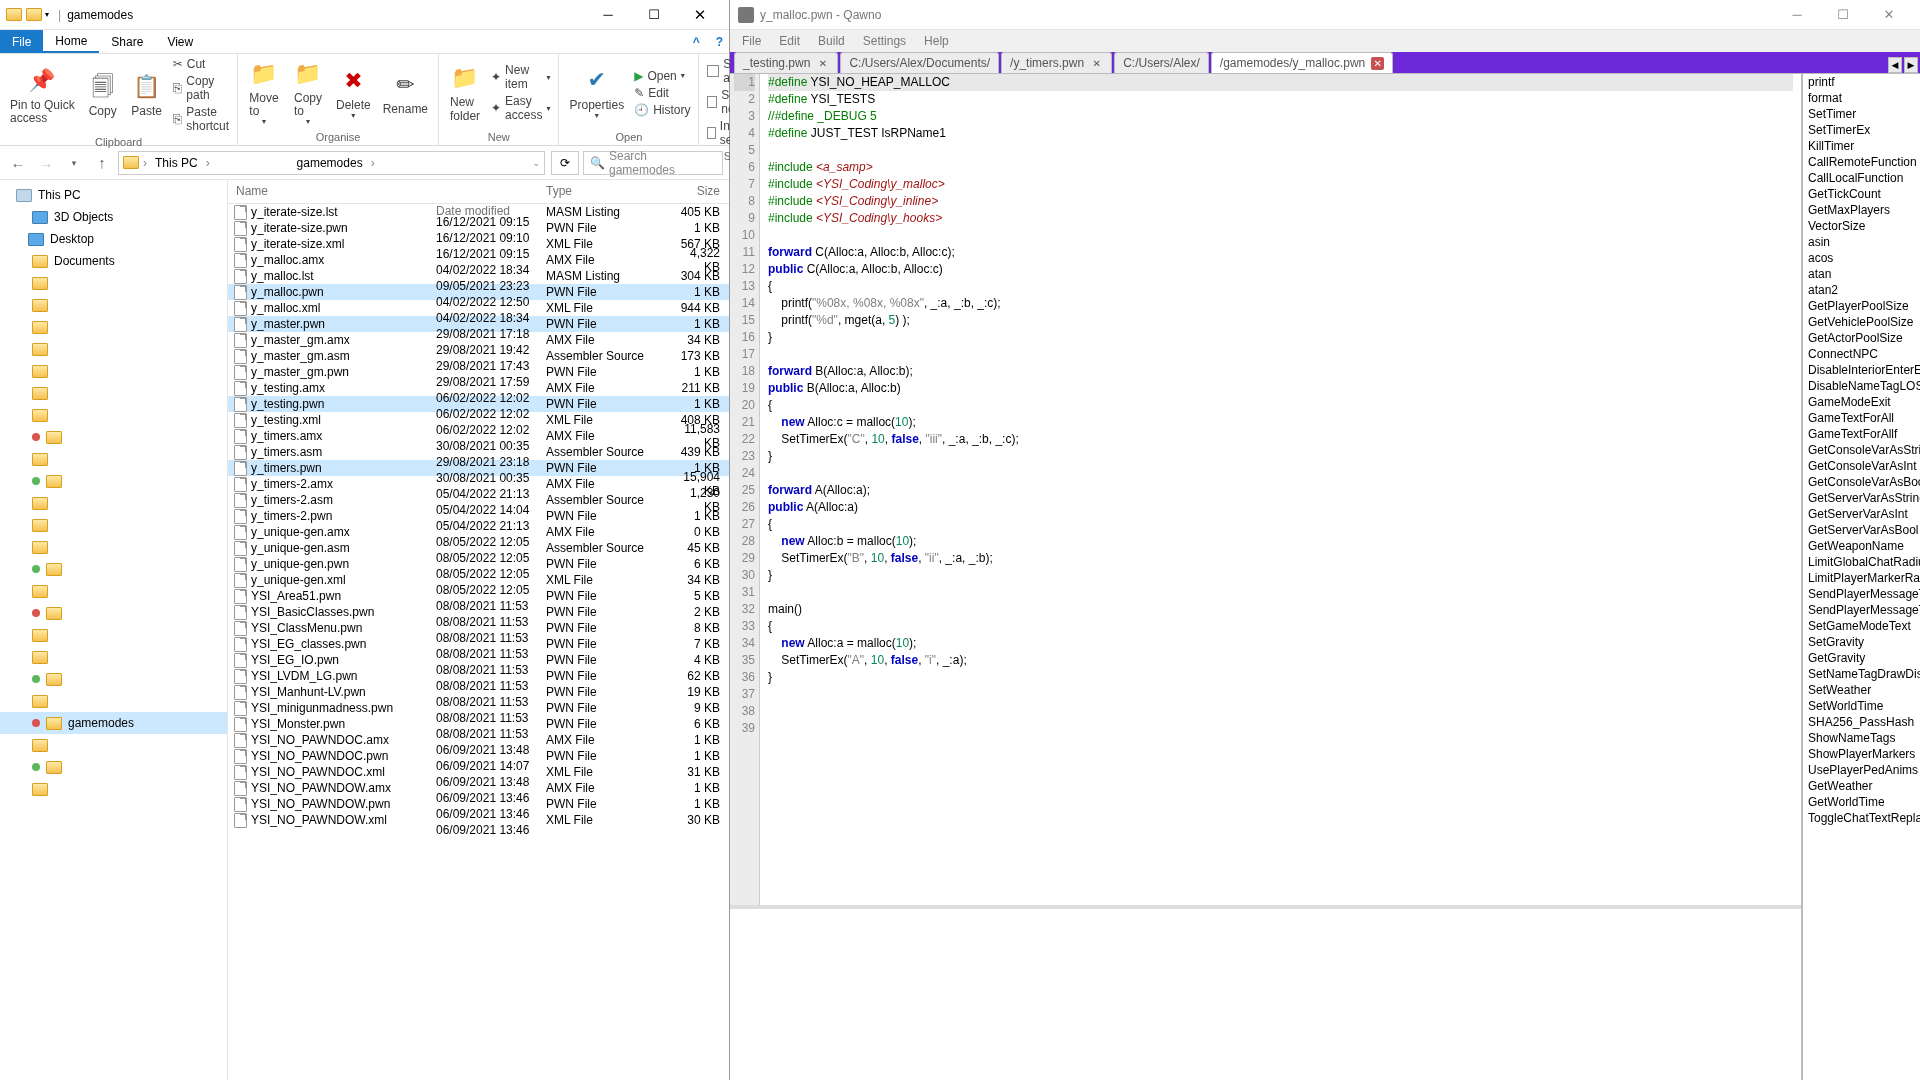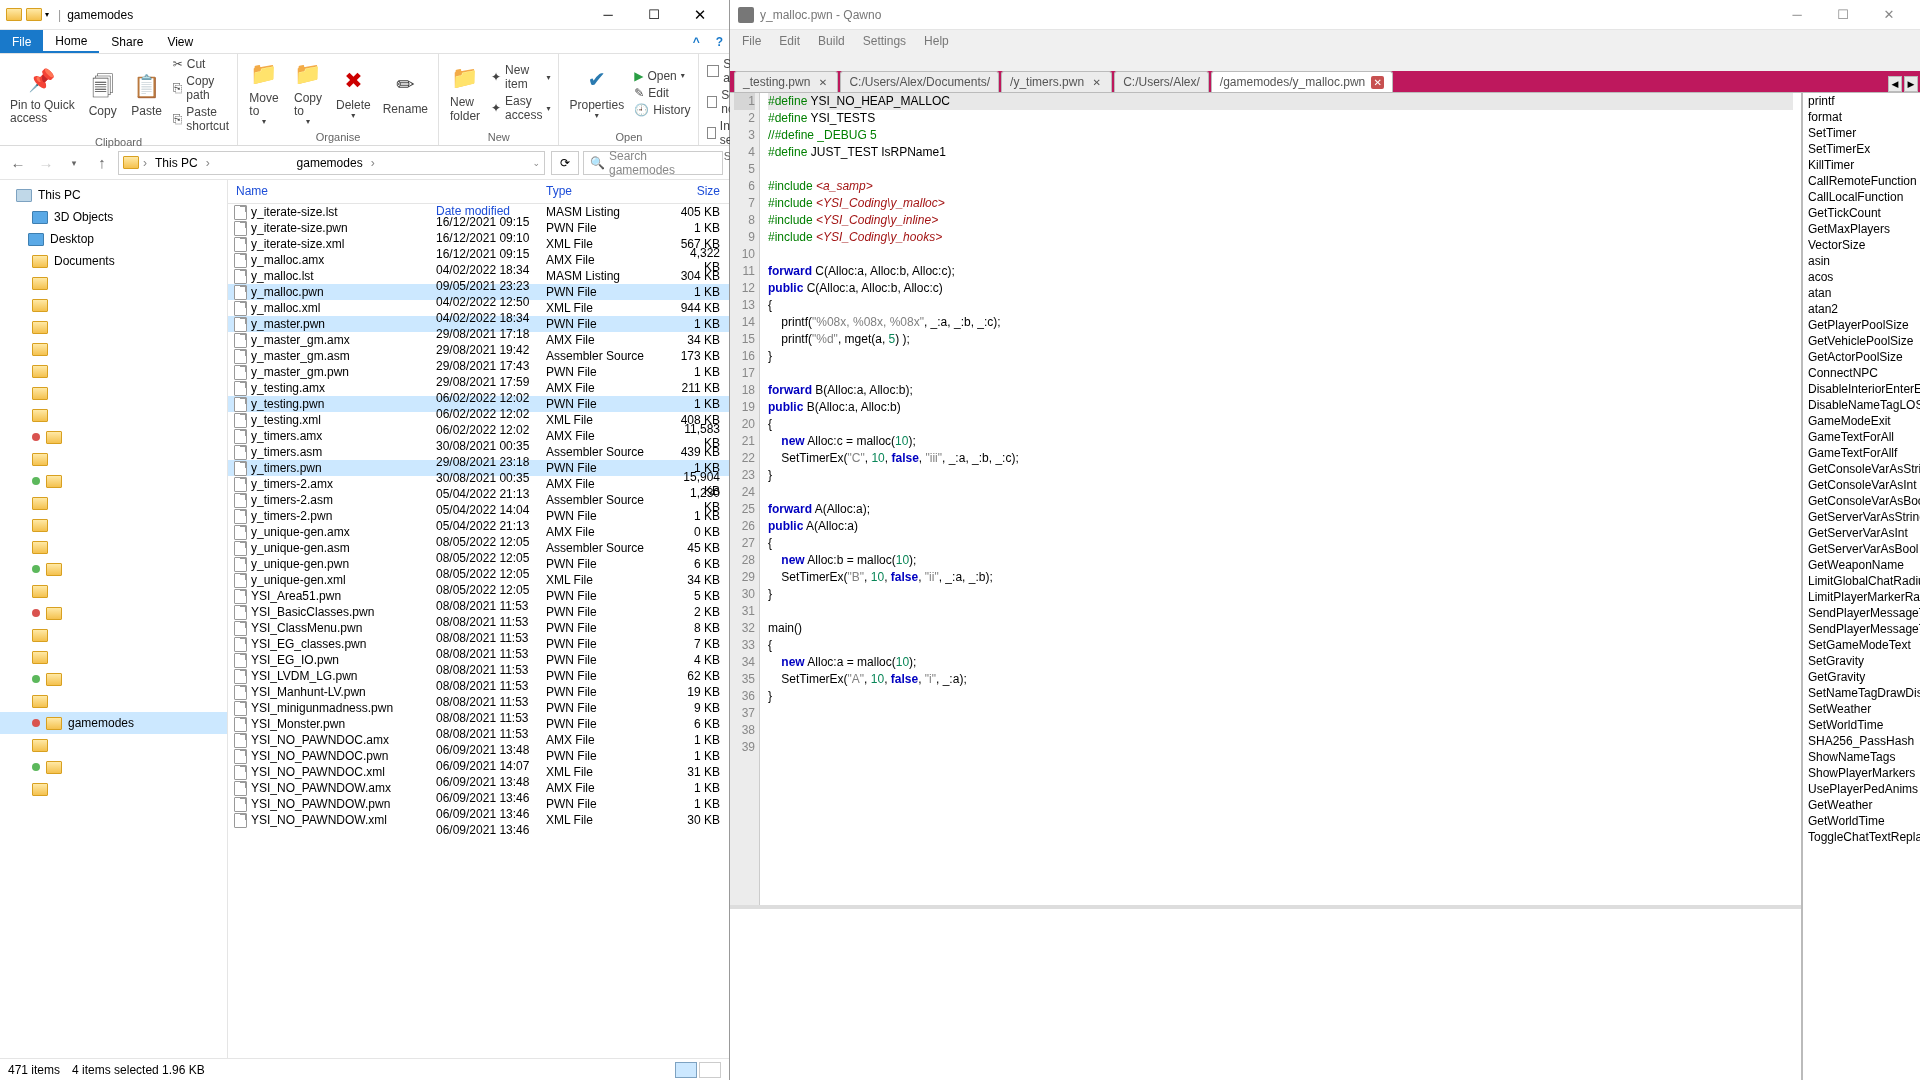--- a/index.html
+++ b/index.html
@@ -46,21 +46,21 @@
 .nav-item.sel { background: #cce8ff; }
 .nav-ico { width: 16px; height: 13px; background: linear-gradient(#ffe9a6,#f4c14e); border: 1px solid #d8a020; border-radius: 1px; }
 .nav-ico.pc { background: #c0d8e8; border-color: #7da2c1; }
 .nav-ico.desk { background: #5aa9e6; border-color: #3e7fb1; }
 .nav-ico.d3 { background: #5aa9e6; border-color: #3e7fb1; }
 .nav-bullet { width:8px; height:8px; border-radius:50%; }
 .nav-bullet.red { background:#d9534f; }
 .nav-bullet.green { background:#5cb85c; }
 
 .fe-list { flex: 1; display: flex; flex-direction: column; overflow: hidden; position: relative; }
-.fe-cols { display: flex; height: 24px; border-bottom: 1px solid #e5e5e5; color: #1d4ed8; }
+.fe-cols { display: flex; height: 24px; border-bottom: 1px solid #e5e5e5; color: #737373; }
 .fe-cols div { padding: 4px 8px; }
 .c-name { width: 200px; }
 .c-date { width: 110px; margin-top: 20px; }
 .c-type { width: 130px; }
 .c-size { width: 60px; text-align: right; }
 
 .fe-rows { flex: 1; overflow-y: scroll; }
 .frow { display: flex; height: 16px; align-items: center; }
 .frow.sel { background: #cce8ff; }
 .frow .c-name { display: flex; align-items: center; gap: 4px; padding-left: 6px; }
@@ -78,21 +78,21 @@
 .ed { flex: 1; display: flex; flex-direction: column; background: #f0f0f0; }
 
 .ed-titlebar { height: 30px; display: flex; align-items: center; padding: 0 8px; color: #777; background: #fff; border-bottom: 1px solid #e5e5e5; }
 .ed-titlebar .ico { width:16px; height:16px; background:#777; border-radius:2px; margin-right:6px; }
 .ed-winbtns { margin-left: auto; display: flex; }
 .ed-winbtns div { width: 46px; height: 30px; display: flex; align-items: center; justify-content: center; font-size: 13px; color: #888; }
 
 .ed-menubar { height: 22px; display: flex; align-items: center; padding: 0 4px; background: #f0f0f0; gap: 2px; color: #777; }
 .ed-menubar .mi { padding: 2px 8px; }
 
-.ed-tabs { height: 22px; display: flex; align-items: flex-end; background: #be185d; border-bottom: 1px solid #bbb; padding-left: 4px; gap: 2px; margin-top: 19px; }
+.ed-tabs { height: 22px; display: flex; align-items: flex-end; background: #6d28d9; border-bottom: 1px solid #bbb; padding-left: 4px; gap: 2px; }
 .etab { height: 21px; padding: 2px 8px; background: #ececec; border: 1px solid #bbb; border-bottom: none; border-radius: 3px 3px 0 0; display: flex; align-items: center; gap: 6px; color: #555; font-size: 11px; }
 .etab.active { background: #fff; }
 .etab .x { width:13px; height:13px; border-radius:2px; display:flex; align-items:center; justify-content:center; font-size:10px; }
 .etab.active .x { background:#c75050; color:#fff; }
 .tabnav { margin-left: auto; display:flex; align-items:center; padding:0 2px; gap:2px; }
 .tabnav div { width:14px; height:16px; border:1px solid #bbb; background:#eaeaea; font-size:9px; display:flex; align-items:center; justify-content:center; }
 
 .ed-body { flex: 1; display: flex; overflow: hidden; }
 .ed-code { flex: 1; display: flex; flex-direction: column; background: #fff; border-right: 1px solid #bbb; }
 .code-area { flex: 1; display: flex; overflow: hidden; font-family: Consolas, "Courier New", monospace; font-size: 13px; line-height: 17px; }
@@ -747,28 +747,20 @@
               <span>YSI_NO_PAWNDOW.xml</span>
             </div>
             <div class="c-date">06/09/2021 13:46</div>
             <div class="c-type">XML File</div>
             <div class="c-size">30 KB</div>
           </div>
         </div>
     </div>
   </div>
 
-  <div class="fe-status">
-    <span>471 items</span>
-    <span>4 items selected  1.96 KB</span>
-    <div class="viewtoggle">
-      <div class="viewbtn active"></div>
-      <div class="viewbtn"></div>
-    </div>
-  </div>
 </div>
 
 <div class="ed">
   <div class="ed-titlebar">
     <div class="ico"></div>
     <span>y_malloc.pwn - Qawno</span>
     <div class="ed-winbtns">
       <div>─</div>
       <div>☐</div>
       <div>✕</div>

